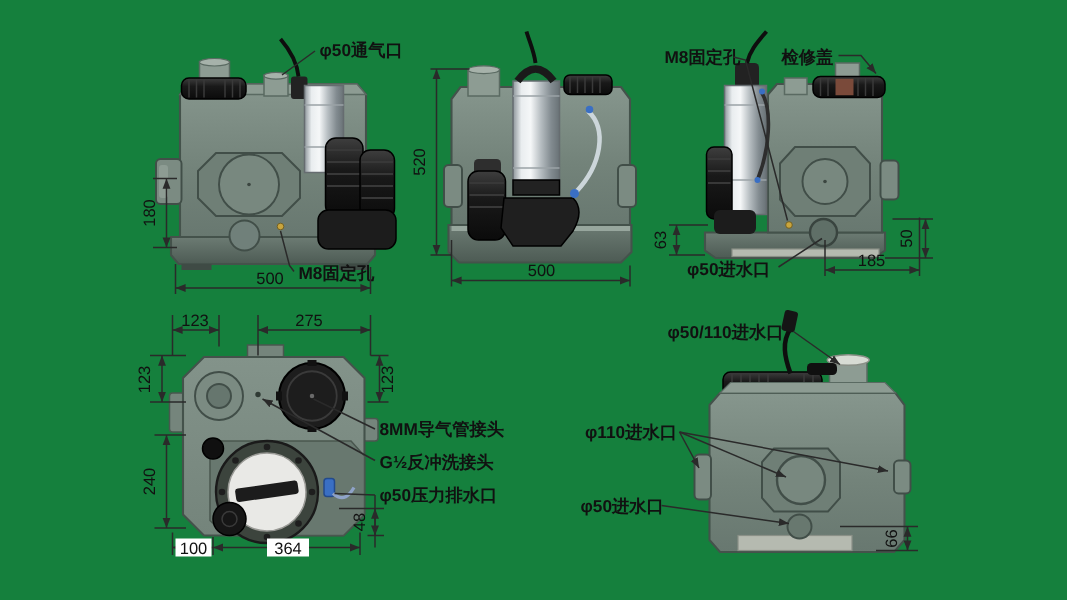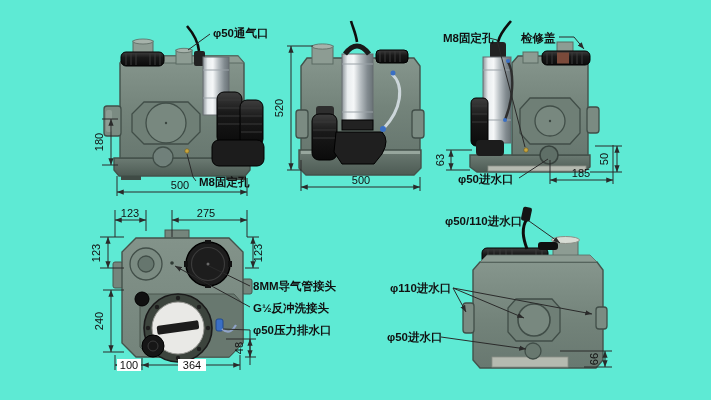--- a/index.html
+++ b/index.html
@@ -1,16 +1,16 @@
 <!DOCTYPE html>
 <html><head>
 <meta charset="utf-8">
 <style>
   html,body{margin:0;padding:0;background:#fff;}
-  .stage{position:relative;width:711px;height:400px;background:#5eead4;overflow:hidden;
+  .stage{position:relative;width:711px;height:400px;background:#15803d;overflow:hidden;
          font-family:"Liberation Sans","DejaVu Sans",sans-serif;}
   svg text{font-family:"Liberation Sans","DejaVu Sans",sans-serif;fill:#111;}
   .dim{font-size:11px;}
   .lbl{font-size:11.5px;font-weight:bold;}
   .dl{stroke:#2a2a2a;stroke-width:1;fill:none;}
   .edge{stroke:#44524b;stroke-width:1.4;}
   .edge2{stroke:#414e48;stroke-width:1.3;}
 </style>
 </head>
 <body>

